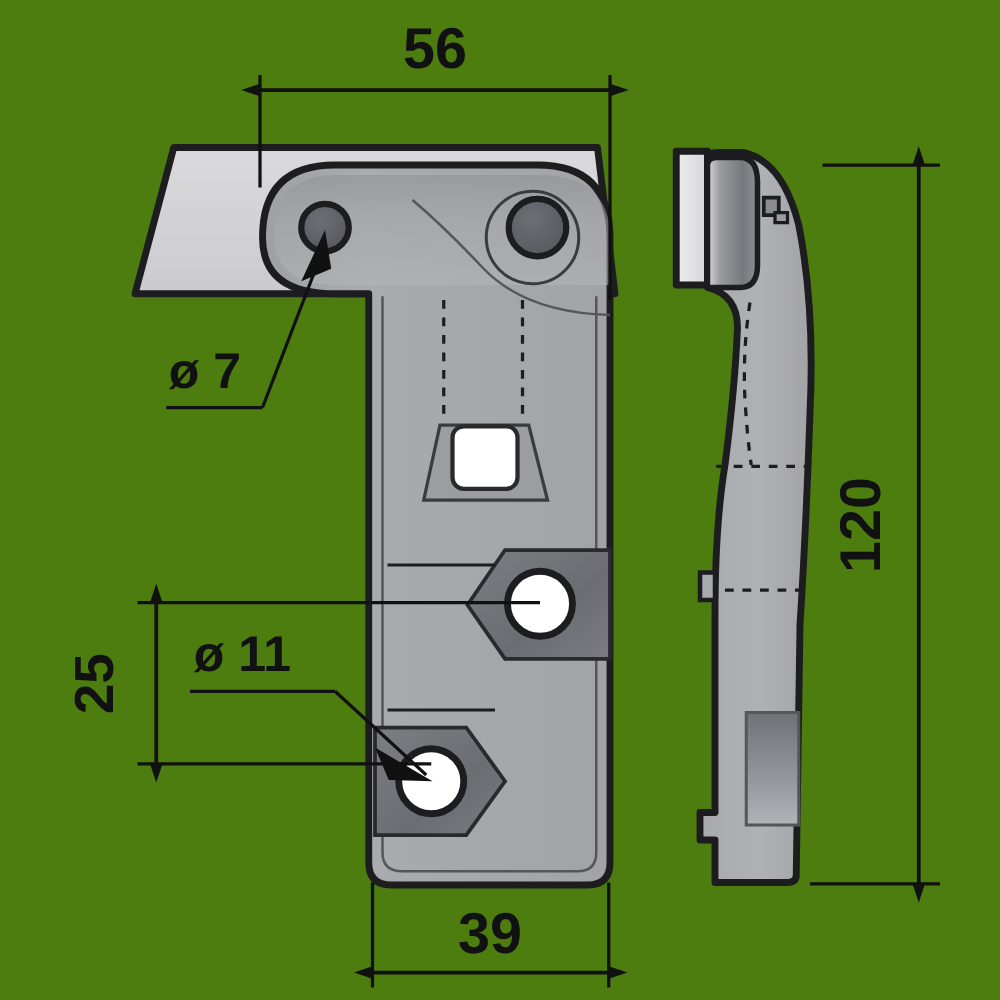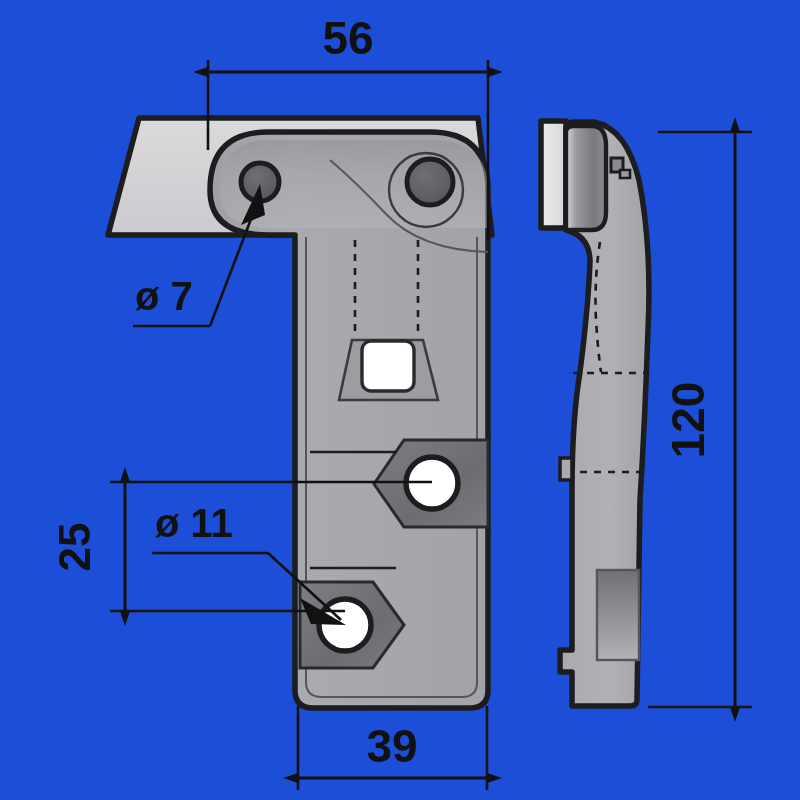--- a/index.html
+++ b/index.html
@@ -10,21 +10,21 @@
   body {
     width: 800px;
     height: 800px;
     overflow: hidden;
     font-family: "Liberation Sans", sans-serif;
   }
   #drawing-root {
     position: relative;
     width: 800px;
     height: 800px;
-    background: #1d4ed8;
+    background: #4d7c0f;
   }
   svg#tech-drawing {
     display: block;
     width: 800px;
     height: 800px;
   }
   .dim-text {
     font-family: "Liberation Sans", sans-serif;
     font-weight: bold;
     fill: #111111;

